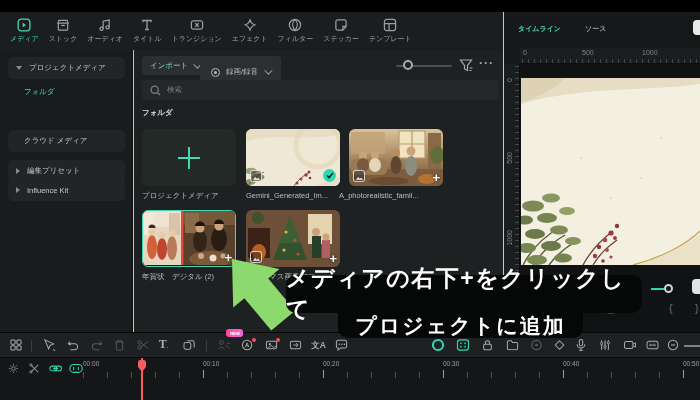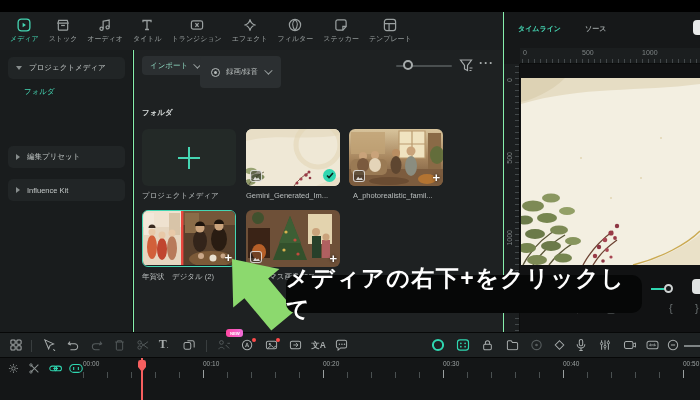--- a/index.html
+++ b/index.html
@@ -170,21 +170,24 @@
   </div>
 
   <div id="sidebar" class="abs">
     <div class="sbitem" style="top:7px">
       <span class="arr down"></span>
       <span class="slabel">プロジェクトメディア</span>
     </div>
     <div class="sbitem nocard indent active" style="top:31px">
       <span class="slabel">フォルダ</span>
     </div>
-    <div class="sbitem" style="top:96px">
+    <div class="sbitem indent" style="top:80px">
+      <span class="slabel">クラウド メディア</span>
+    </div>
+    <div class="sbitem" style="top:110px">
       <span class="arr right"></span>
       <span class="slabel">編集プリセット</span>
     </div>
     <div class="sbitem" style="top:129px">
       <span class="arr right"></span>
       <span class="slabel">Influence Kit</span>
     </div>
   </div>
 
   <div id="media" class="abs">
@@ -197,20 +200,27 @@
       <span>録画/録音</span>
       <span class="chev"></span>
     </div>
     <div id="zoomslider" class="abs"></div>
     <div id="zoomknob" class="abs"></div>
     <svg class="abs" style="left:325px;top:8px" width="14" height="15" viewBox="0 0 14 15">
         <path d="M1.5 2 H12.5 L8.5 7.5 V12.5 L5.5 11 V7.5 Z" fill="none" stroke="#a7acac" stroke-width="1.2"></path>
         <path d="M10.5 10 h3 M10.5 12.5 h2" stroke="#a7acac" stroke-width="1.1"></path>
       </svg>
     <div class="abs" style="left:345px;top:6px;color:#a7acac;font-size:12px;font-weight:bold;letter-spacing:1px">···</div>
+    <div id="searchbar" class="abs">
+      <svg width="11" height="11" viewBox="0 0 11 11">
+          <circle cx="4.7" cy="4.7" r="3.6" fill="none" stroke="#798081" stroke-width="1.3"></circle>
+          <path d="M7.5 7.5 L10 10" stroke="#798081" stroke-width="1.3"></path>
+        </svg>
+      <span>検索</span>
+    </div>
     <div id="sectiontitle" class="abs">フォルダ</div>
 
     <div class="tile" id="tile-import">
       <div class="plus"></div>
     </div>
     <div class="tilelabel" style="left:8px;top:141px">プロジェクトメディア</div>
 
     <div class="tile" id="tile-gemini">
       <svg width="94" height="57" viewBox="0 0 94 57">
         <rect width="94" height="57" fill="#efe8d6"></rect>
@@ -261,21 +271,21 @@
         <circle cx="47" cy="24" r="4" fill="#b98e62"></circle>
           <ellipse cx="47" cy="36" rx="5.5" ry="9" fill="#5e4630"></ellipse>
         <circle cx="62" cy="22" r="4.5" fill="#c9a37a"></circle>
           <ellipse cx="62" cy="37" rx="6" ry="10" fill="#8a8d80"></ellipse>
         <ellipse cx="78" cy="50" rx="9" ry="5" fill="#c07a30" opacity=".8"></ellipse>
         <ellipse cx="40" cy="52" rx="20" ry="4" fill="#6a4c32"></ellipse>
       </svg>
       <div class="stackicon"></div>
       <div class="plusbadge">+</div>
     </div>
-    <div class="tilelabel" style="left:219px;top:141px">A_photorealistic_famil...</div>
+    <div class="tilelabel" style="left:205px;top:141px">A_photorealistic_famil...</div>
 
     <div class="tile" id="tile-nenga">
       <svg width="92" height="54" viewBox="0 0 92 54">
         <rect width="38" height="54" fill="#e6d6c0"></rect>
         <rect x="0" y="0" width="38" height="16" fill="#efe2d0"></rect>
         <rect x="1" y="2" width="10" height="22" fill="#f2e8da"></rect>
         <rect x="26" y="2" width="11" height="22" fill="#d8c4a8"></rect>
         <ellipse cx="9" cy="36" rx="5" ry="12" fill="#d2603a"></ellipse>
         <ellipse cx="19" cy="38" rx="5" ry="11" fill="#c0452f"></ellipse>
         <ellipse cx="29" cy="37" rx="5" ry="12" fill="#b87a5a"></ellipse>
@@ -396,20 +406,23 @@
     <div class="rctrl" style="left:191px;top:290px">}</div>
   </div>
 
   <svg id="arrow" class="abs" width="120" height="120" viewBox="0 0 120 120">
     <polygon points="22,12 69.4,22.1 58.2,31.4 85.1,63.7 61.3,83.5 34.4,51.2 23.2,60.5" fill="#8cd96e"></polygon>
   </svg>
 
   <div id="tipline1" class="abs">
       <span>メディアの右下+をクリックして</span>
     </div>
+  <div id="tipline2" class="abs">
+      <span>プロジェクトに追加</span>
+    </div>
 
   <div id="toolbar" class="abs">
     <svg class="tico" style="left:9px" width="14" height="14" viewBox="0 0 14 14">
         <rect x="1" y="1" width="5" height="5" rx="1.2" fill="none" stroke="currentColor" stroke-width="1.2"></rect>
         <rect x="8" y="1" width="5" height="5" rx="1.2" fill="none" stroke="currentColor" stroke-width="1.2"></rect>
         <rect x="1" y="8" width="5" height="5" rx="1.2" fill="none" stroke="currentColor" stroke-width="1.2"></rect>
         <rect x="8" y="8" width="5" height="5" rx="1.2" fill="none" stroke="currentColor" stroke-width="1.2"></rect>
       </svg>
     <div class="tdiv" style="left:31px"></div>
     <svg class="tico" style="left:42px" width="15" height="14" viewBox="0 0 15 14">

